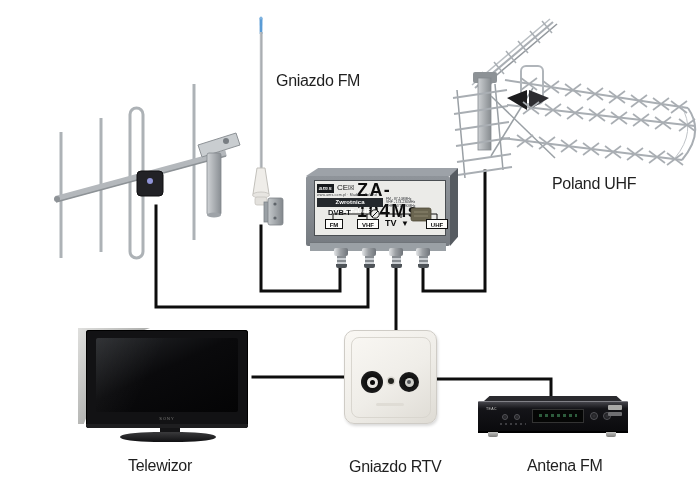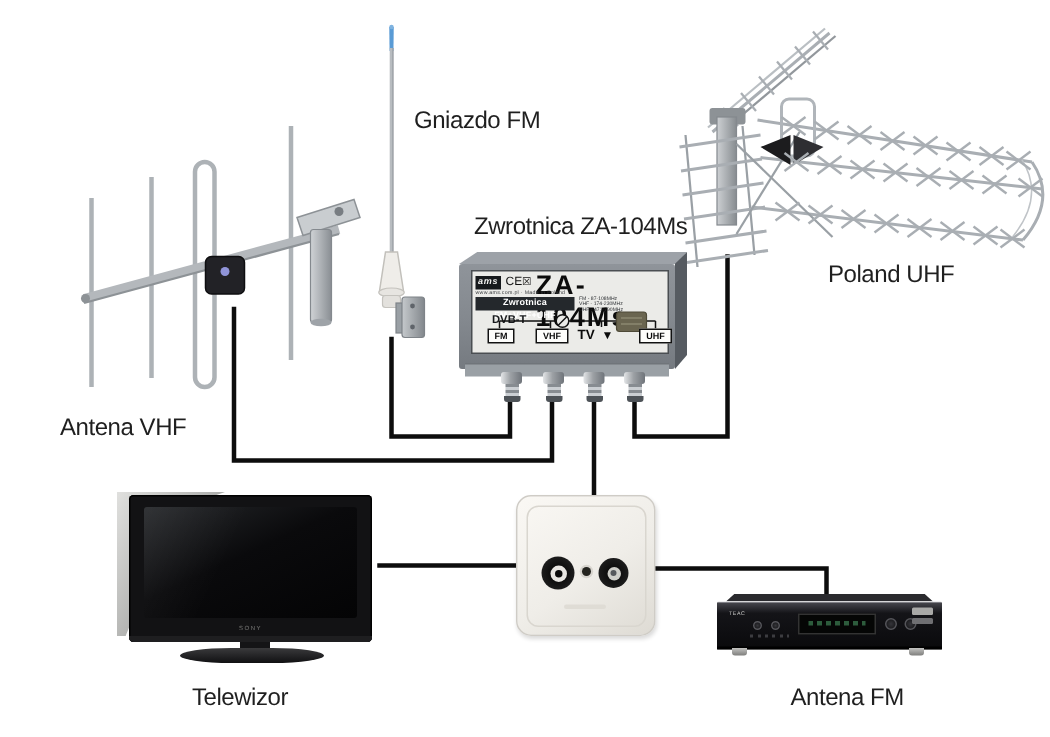--- a/index.html
+++ b/index.html
@@ -345,20 +345,19 @@
     <div class="rd-knob" style="left:114px;top:18px;width:8px;height:8px"></div>
     <div class="rd-knob" style="left:127px;top:18px;width:8px;height:8px"></div>
     <div class="rd-plate1"></div>
     <div class="rd-plate2"></div>
     <div class="rd-btnrow"></div>
     <div class="rd-shadow"></div>
     <div class="rd-foot" style="left:12px"></div>
     <div class="rd-foot" style="left:130px"></div>
   </div>
 
-  <div class="lbl" style="left:40px;top:277px">Antena VHF</div>
   <div class="lbl" style="left:276px;top:72px">Gniazdo FM</div>
-  <div class="lbl" style="left:316px;top:143px">Zwrotnica ZA-104Ms</div>
   <div class="lbl" style="left:552px;top:175px">Poland UHF</div>
   <div class="lbl" style="left:128px;top:457px">Telewizor</div>
+  <div class="lbl" style="left:349px;top:458px">Gniazdo RTV</div>
   <div class="lbl" style="left:527px;top:457px">Antena FM</div>
 
 </div>
 
 </body></html>

